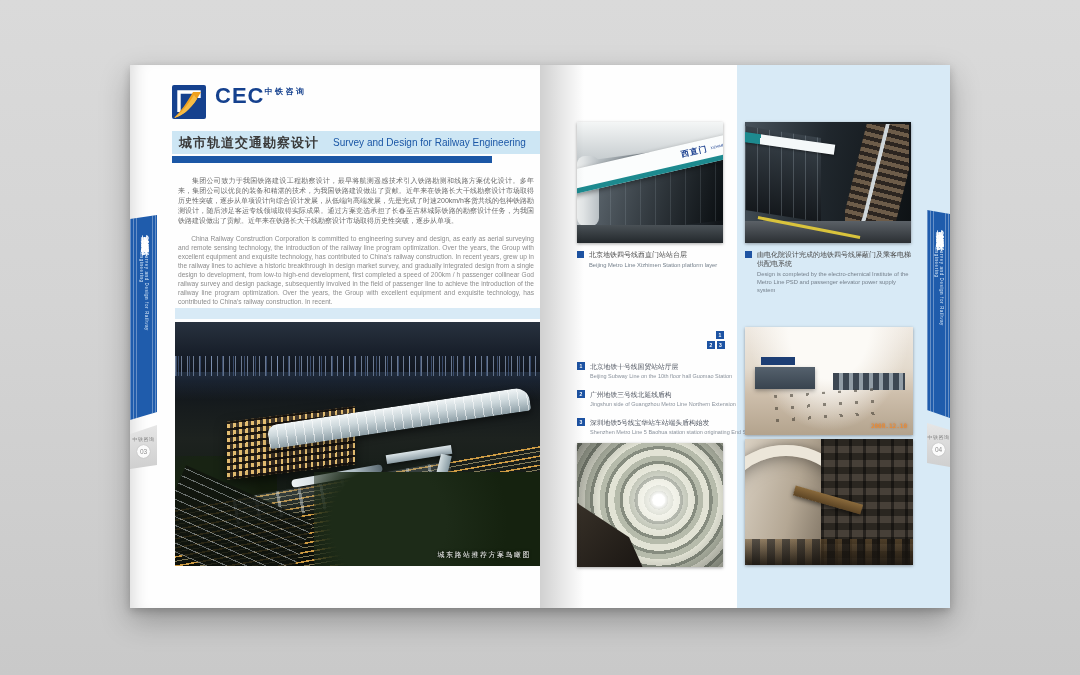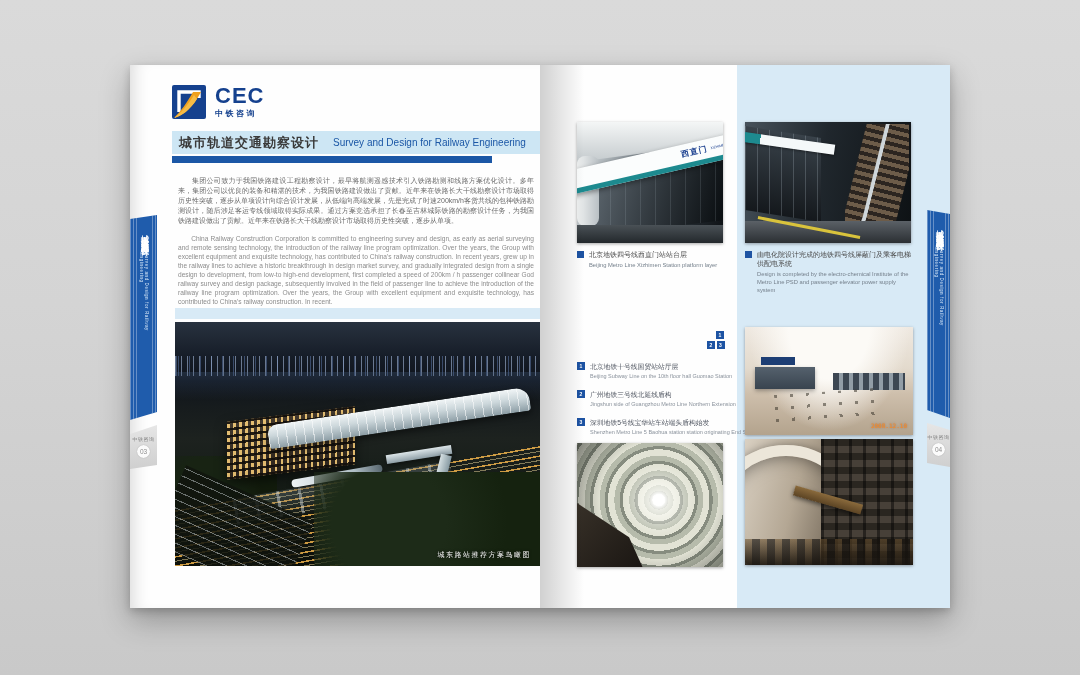--- a/index.html
+++ b/index.html
@@ -11,21 +11,21 @@
   .page{position:absolute;top:0;height:543px;width:410px;background:#fefefe;overflow:hidden;}
   .page-left{left:0;box-shadow:inset 14px 0 16px -10px rgba(0,0,0,.14);}
   .page-right{left:410px;}
   .page-right .fold-shadow{position:absolute;left:0;top:0;bottom:0;width:44px;
     background:linear-gradient(90deg,rgba(0,0,0,.18),rgba(0,0,0,0));z-index:5;pointer-events:none;}
   .blue-panel{position:absolute;left:197px;top:0;right:0;bottom:0;background:#d8eaf6;}
 
   
   .logo{position:absolute;left:42px;top:20px;display:flex;align-items:flex-start;gap:7px;}
   .logo-mark{width:36px;height:34px;}
-  .logo-texts{display:flex;flex-direction:column;line-height:1;}
+  .logo-texts{display:flex;flex-direction:row;line-height:1;}
   .logo-cec{font-size:22px;font-weight:bold;color:#15418e;letter-spacing:1px;}
   .logo-sub{font-size:8px;font-weight:bold;color:#15418e;letter-spacing:2.5px;margin-top:3px;}
 
   
   .header-band{position:absolute;left:42px;top:66px;right:0;height:23px;background:#cde6f4;
     display:flex;align-items:center;padding-left:7px;box-sizing:border-box;}
   .header-cn{font-size:13px;font-weight:bold;color:#3a3a3a;letter-spacing:1px;}
   .header-en{font-size:10px;color:#1b57a6;margin-left:14px;}
   .accent-bar{position:absolute;left:42px;top:91px;width:320px;height:7px;background:#1b57a6;}
 

